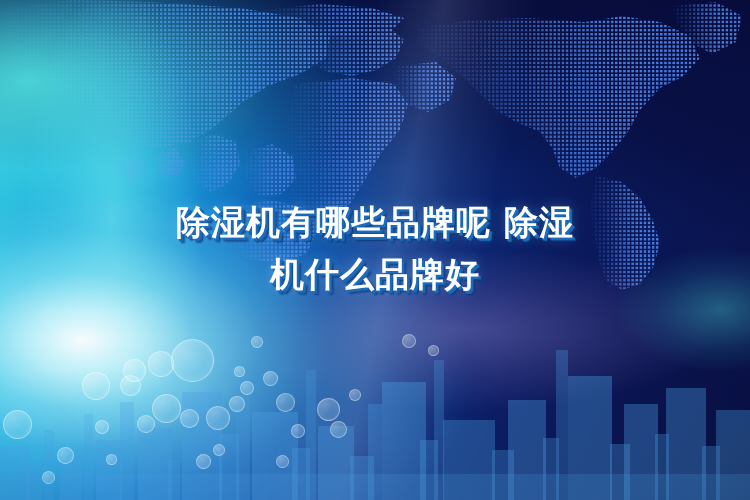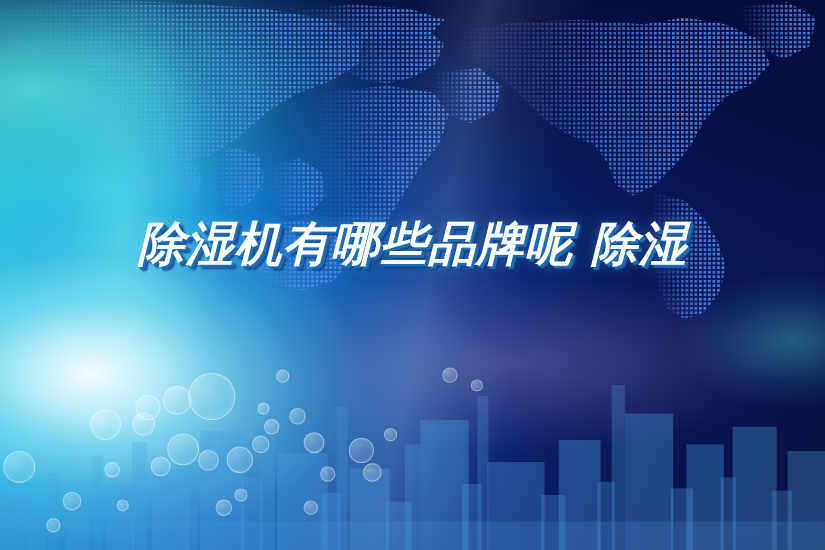--- a/index.html
+++ b/index.html
@@ -98,23 +98,22 @@
 
   
   #headline{
     position:absolute;left:0;right:0;top:196px;
     text-align:center;
     line-height:52px;
     pointer-events:none;
   }
   #headline .ln{
     display:block;
-    font-size:43px;
+    font-size:34px;
     font-weight:bold;
-    font-style:italic;
     color:#ffffff;
     letter-spacing:1px;
     white-space:pre;
     text-shadow:
        2px 2px 0 #1b6cbb,
        3px 3px 0 #1a5fae,
        4px 4px 2px rgba(10,50,110,.85),
        0 0 14px rgba(120,200,255,.45);
   }
 </style>
@@ -258,15 +257,16 @@
       <div class="bub" style="left: 276px; top: 455px; width: 11px; height: 11px;"></div>
       <div class="bub" style="left: 402px; top: 334px; width: 12px; height: 12px;"></div>
       <div class="bub" style="left: 428px; top: 345px; width: 9px; height: 9px;"></div>
       <div class="bub" style="left: 95px; top: 420px; width: 12px; height: 12px;"></div>
     </div>
 
   <div class="layer" id="vignette"></div>
 
   <div id="headline">
     <span class="ln">除湿机有哪些品牌呢 除湿</span>
+    <span class="ln">机什么品牌好</span>
   </div>
 
 </div>
 
 </body></html>

